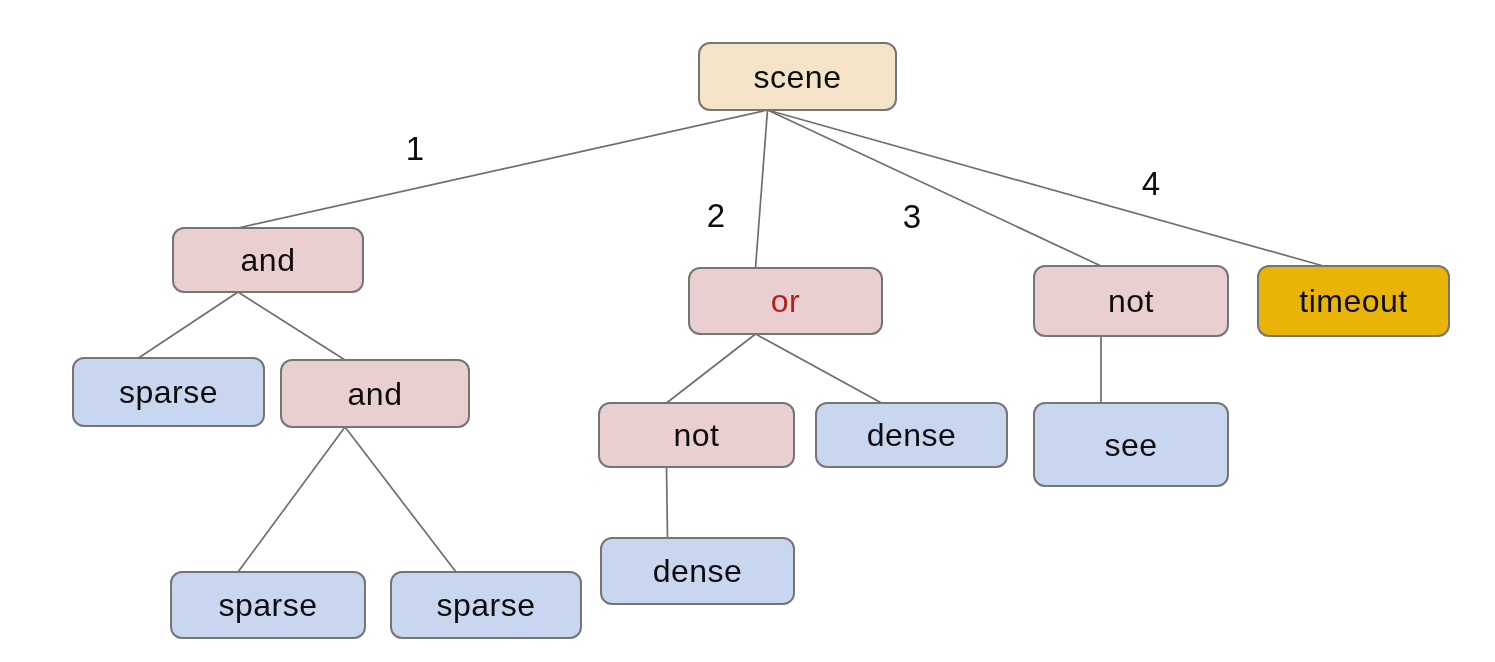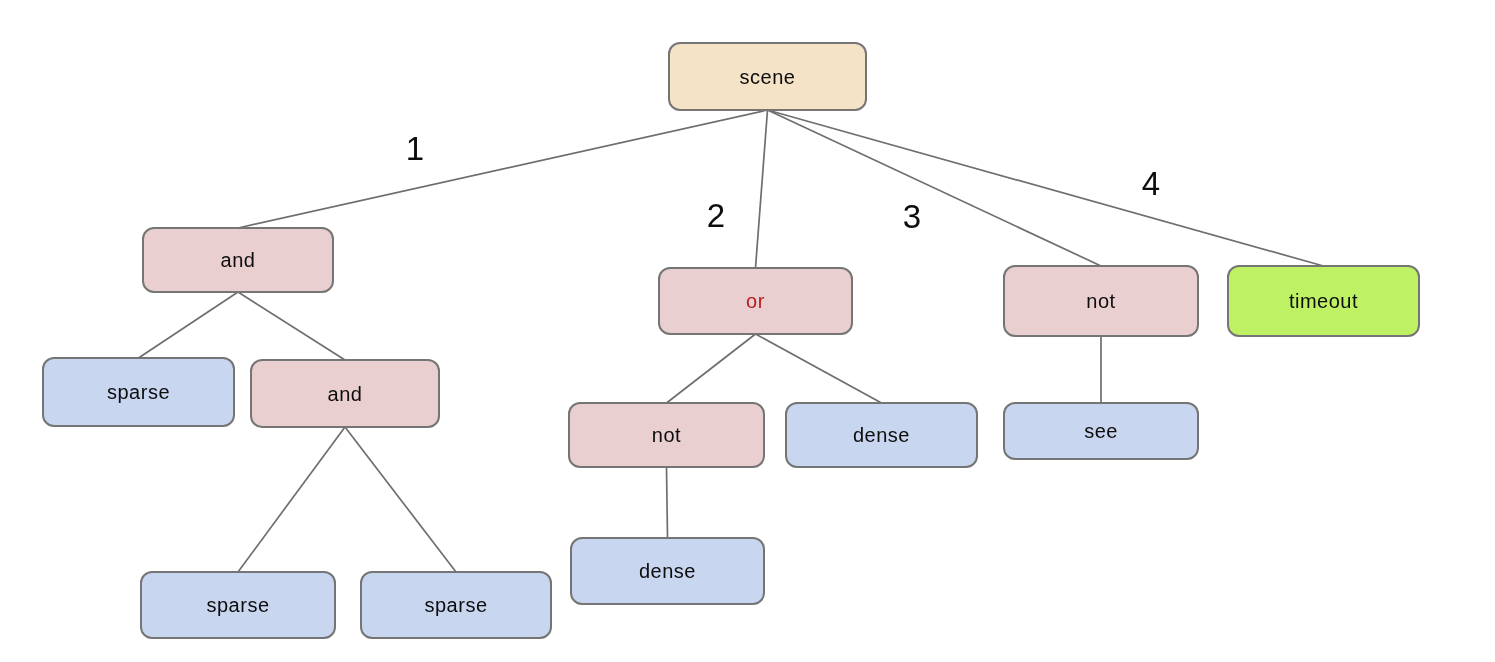--- a/index.html
+++ b/index.html
@@ -22,23 +22,24 @@
     width: 1495px;
     height: 662px;
   }
   .node {
     position: absolute;
     box-sizing: border-box;
     display: flex;
     align-items: center;
     justify-content: center;
     border-radius: 12px;
-    font-size: 20px;
+    font-size: 32px;
     line-height: 1;
     letter-spacing: 0.5px;
+    margin-left: 30px;
   }
   .edge-label {
     position: absolute;
     transform: translate(-50%, -50%);
     font-size: 33px;
     line-height: 1;
   }
 </style>
 </head>
 <body>
@@ -60,22 +61,22 @@
     </svg>
 
 <div class="edge-label" style="left: 415px; top: 148px; color: rgb(13, 13, 13);">1</div>
     <div class="edge-label" style="left: 716px; top: 215px; color: rgb(13, 13, 13);">2</div>
     <div class="edge-label" style="left: 912px; top: 216px; color: rgb(13, 13, 13);">3</div>
     <div class="edge-label" style="left: 1151px; top: 183px; color: rgb(13, 13, 13);">4</div>
     <div class="node" style="left: 668px; top: 42px; width: 199px; height: 69px; background: rgb(244, 227, 198); border: 2px solid rgb(117, 117, 117); color: rgb(13, 13, 13);">scene</div>
     <div class="node" style="left: 142px; top: 227px; width: 192px; height: 66px; background: rgb(233, 207, 208); border: 2px solid rgb(117, 117, 117); color: rgb(13, 13, 13);">and</div>
     <div class="node" style="left: 658px; top: 267px; width: 195px; height: 68px; background: rgb(233, 207, 208); border: 2px solid rgb(117, 117, 117); color: #b91c1c;">or</div>
     <div class="node" style="left: 1003px; top: 265px; width: 196px; height: 72px; background: rgb(233, 207, 208); border: 2px solid rgb(117, 117, 117); color: rgb(13, 13, 13);">not</div>
-    <div class="node" style="left: 1227px; top: 265px; width: 193px; height: 72px; background: #bef264; border: 2px solid rgb(117, 117, 117); color: rgb(13, 13, 13);">timeout</div>
+    <div class="node" style="left: 1227px; top: 265px; width: 193px; height: 72px; background: #eab308; border: 2px solid rgb(117, 117, 117); color: rgb(13, 13, 13);">timeout</div>
     <div class="node" style="left: 42px; top: 357px; width: 193px; height: 70px; background: rgb(201, 214, 240); border: 2px solid rgb(117, 117, 117); color: rgb(13, 13, 13);">sparse</div>
     <div class="node" style="left: 250px; top: 359px; width: 190px; height: 69px; background: rgb(233, 207, 208); border: 2px solid rgb(117, 117, 117); color: rgb(13, 13, 13);">and</div>
     <div class="node" style="left: 568px; top: 402px; width: 197px; height: 66px; background: rgb(233, 207, 208); border: 2px solid rgb(117, 117, 117); color: rgb(13, 13, 13);">not</div>
     <div class="node" style="left: 785px; top: 402px; width: 193px; height: 66px; background: rgb(201, 214, 240); border: 2px solid rgb(117, 117, 117); color: rgb(13, 13, 13);">dense</div>
-    <div class="node" style="left: 1003px; top: 402px; width: 196px; height: 58px; background: rgb(201, 214, 240); border: 2px solid rgb(117, 117, 117); color: rgb(13, 13, 13);">see</div>
+    <div class="node" style="left: 1003px; top: 402px; width: 196px; height: 85px; background: rgb(201, 214, 240); border: 2px solid rgb(117, 117, 117); color: rgb(13, 13, 13);">see</div>
     <div class="node" style="left: 570px; top: 537px; width: 195px; height: 68px; background: rgb(201, 214, 240); border: 2px solid rgb(117, 117, 117); color: rgb(13, 13, 13);">dense</div>
     <div class="node" style="left: 140px; top: 571px; width: 196px; height: 68px; background: rgb(201, 214, 240); border: 2px solid rgb(117, 117, 117); color: rgb(13, 13, 13);">sparse</div>
     <div class="node" style="left: 360px; top: 571px; width: 192px; height: 68px; background: rgb(201, 214, 240); border: 2px solid rgb(117, 117, 117); color: rgb(13, 13, 13);">sparse</div>
   </div>
 
 </body></html>

